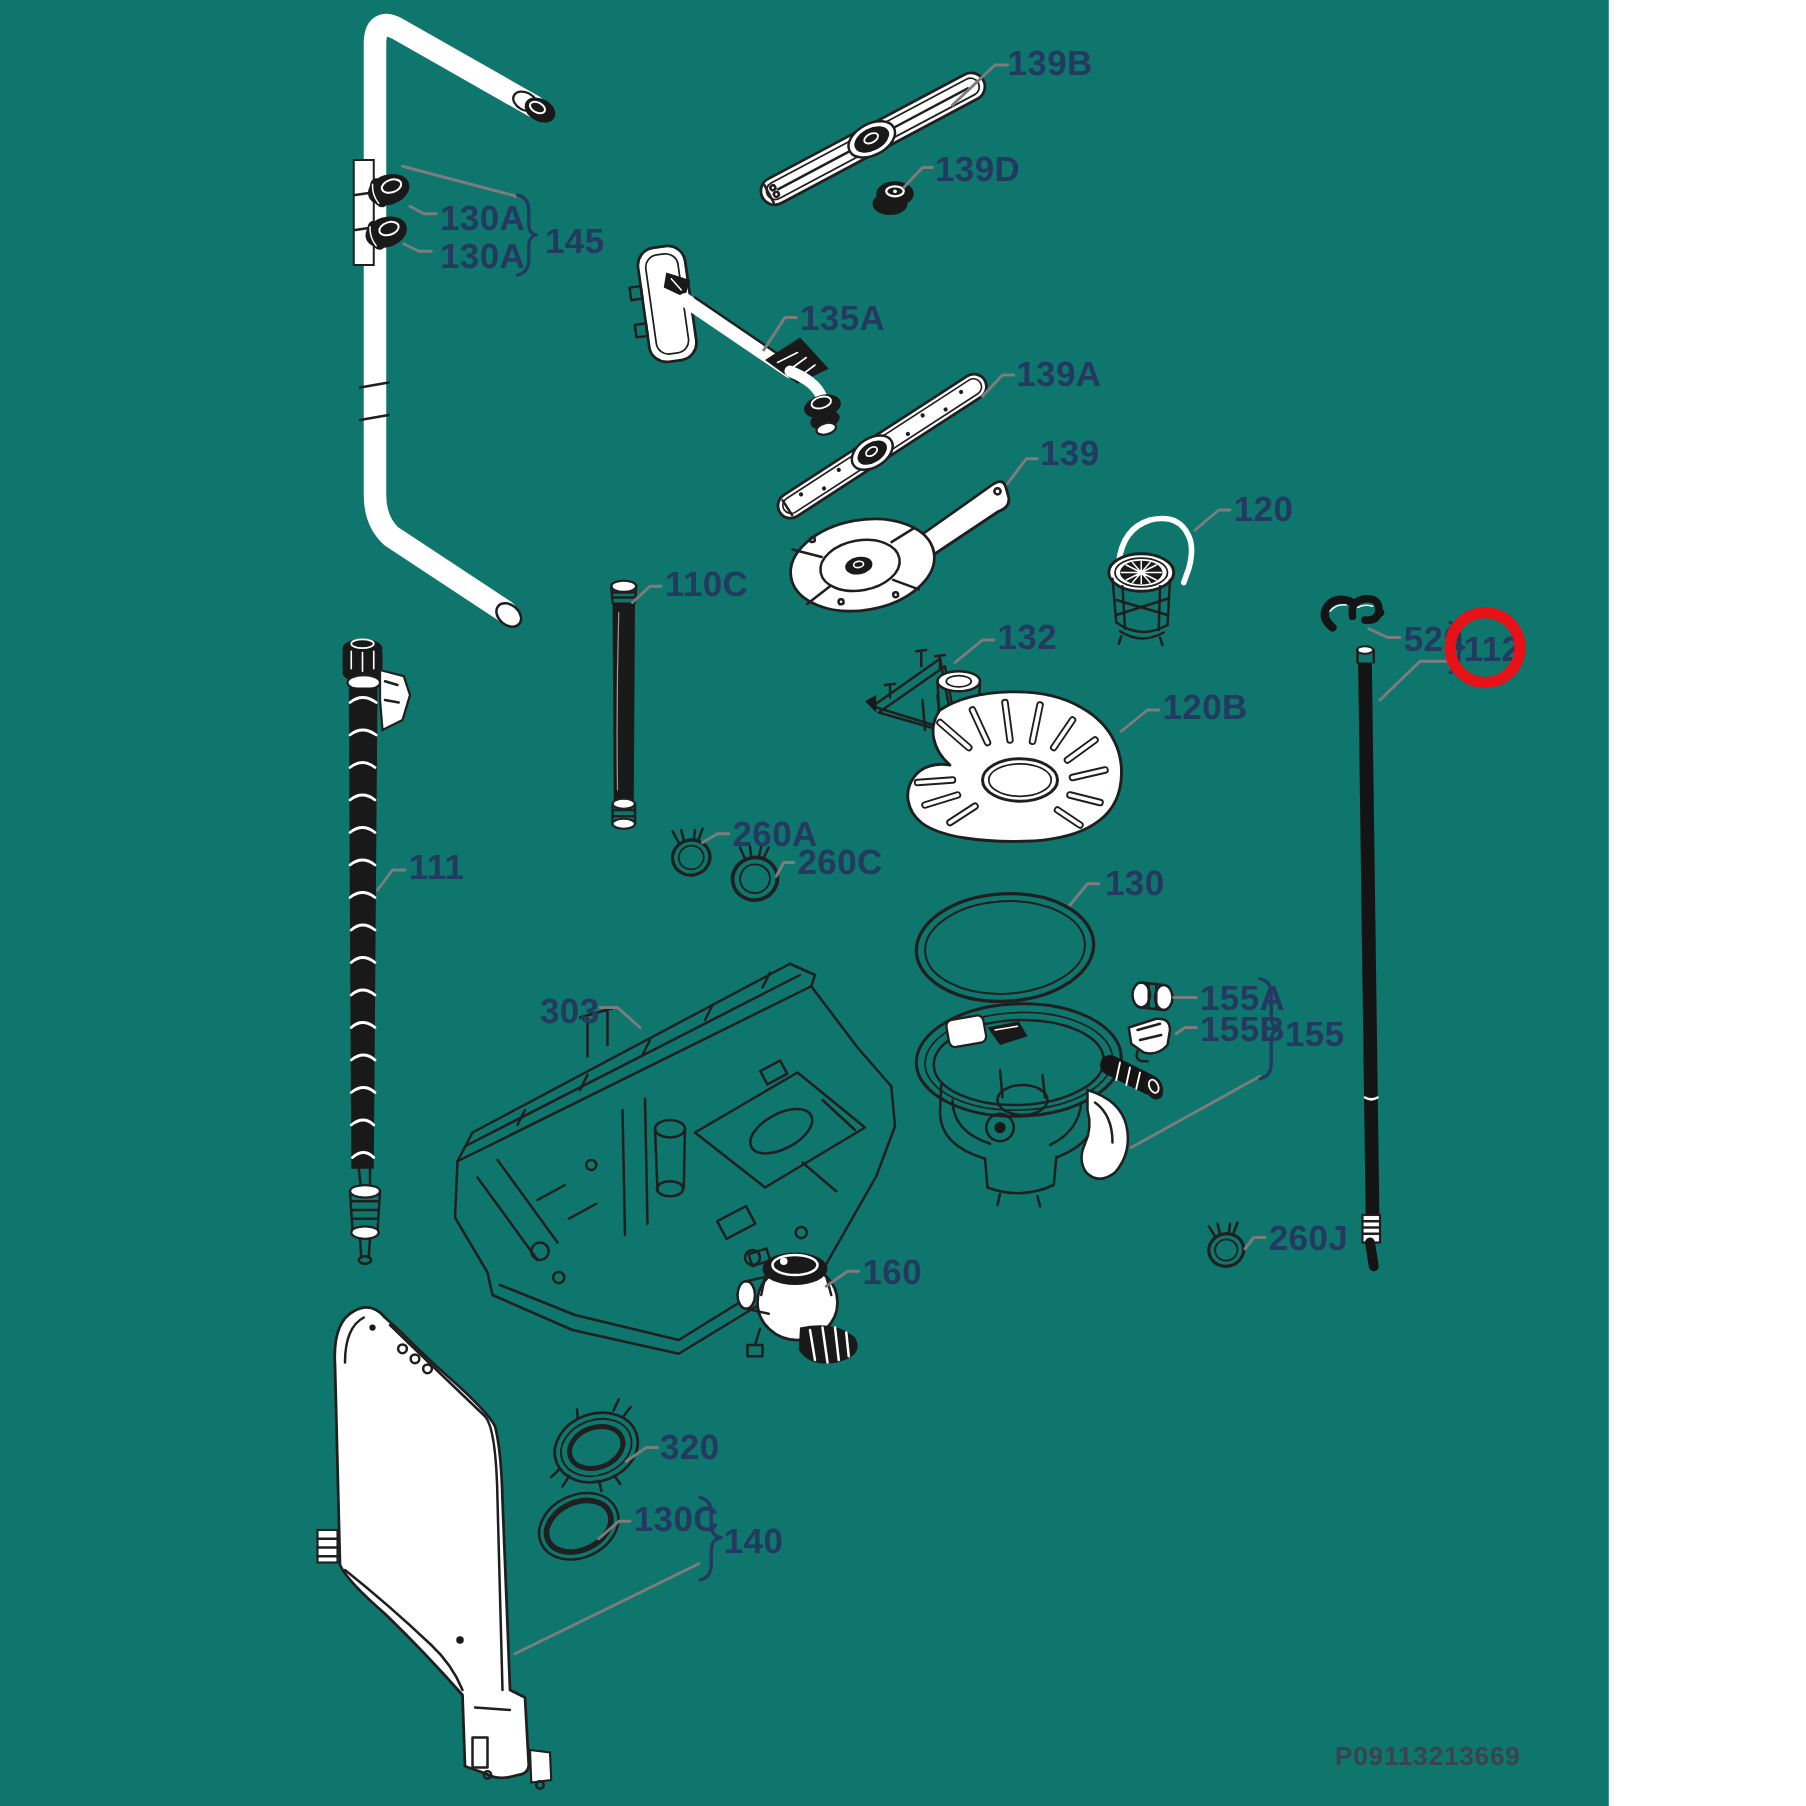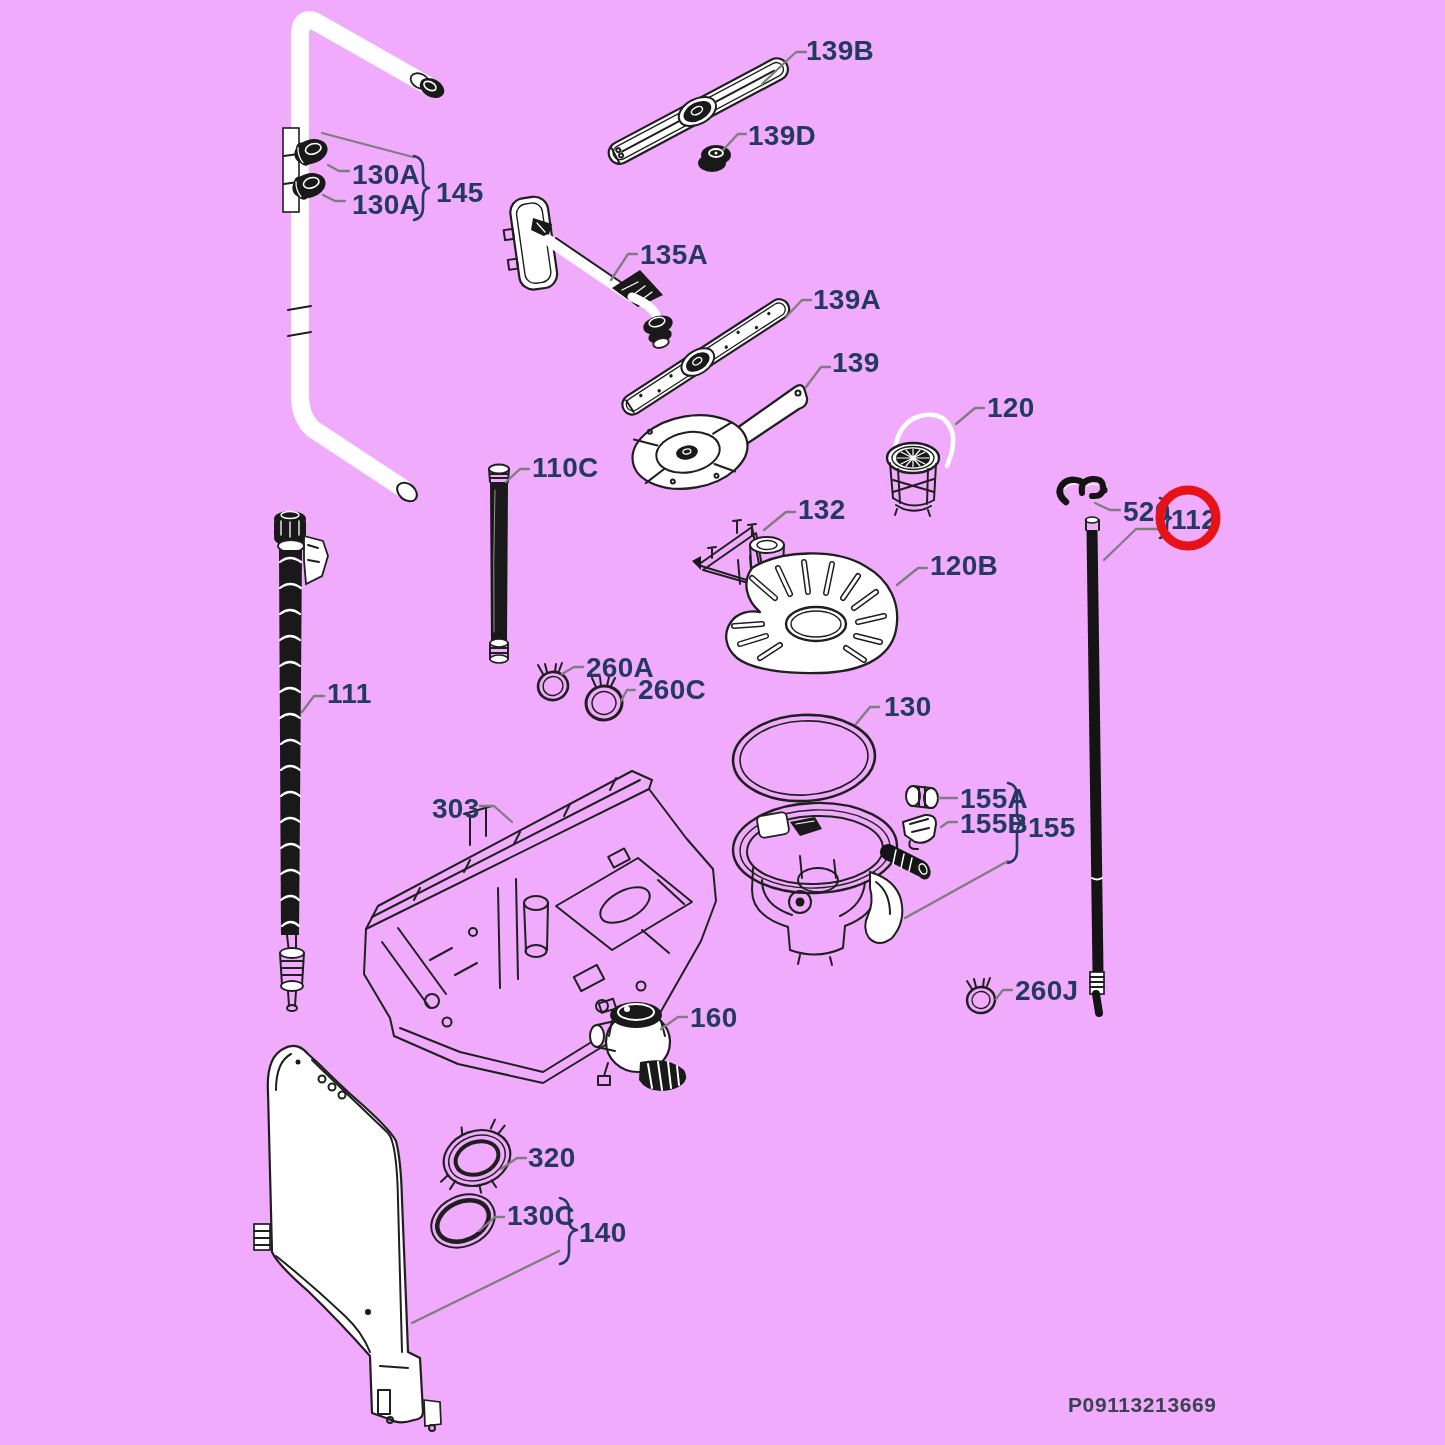--- a/index.html
+++ b/index.html
@@ -1,16 +1,16 @@
 <!DOCTYPE html>
 <html><head>
 <meta charset="utf-8">
 <style>
   html,body{margin:0;padding:0;background:#fff}
-  .stage{position:relative;width:1445px;height:1445px;background:#f0abfc;overflow:hidden;
+  .stage{position:relative;width:1287px;height:1445px;background:#0f766e;overflow:hidden;
          font-family:"Liberation Sans",sans-serif}
   svg{display:block}
   .ln{fill:none;stroke:#1f1f1f;stroke-width:2;stroke-linecap:round;stroke-linejoin:round}
   .wln{fill:none;stroke:#ffffff;stroke-linecap:round;stroke-linejoin:round}
   .fb{fill:#191919;stroke:none}
   .fw{fill:#ffffff}
   .leader{fill:none;stroke:#7d7d7d;stroke-width:2.3;stroke-linecap:round;stroke-linejoin:round}
   .brace{fill:none;stroke:#24395f;stroke-width:2.6;stroke-linecap:round;stroke-linejoin:round}
   .lbl{font-family:"Liberation Sans",sans-serif;font-size:28px;font-weight:700;
        fill:#24395f;letter-spacing:.3px}

